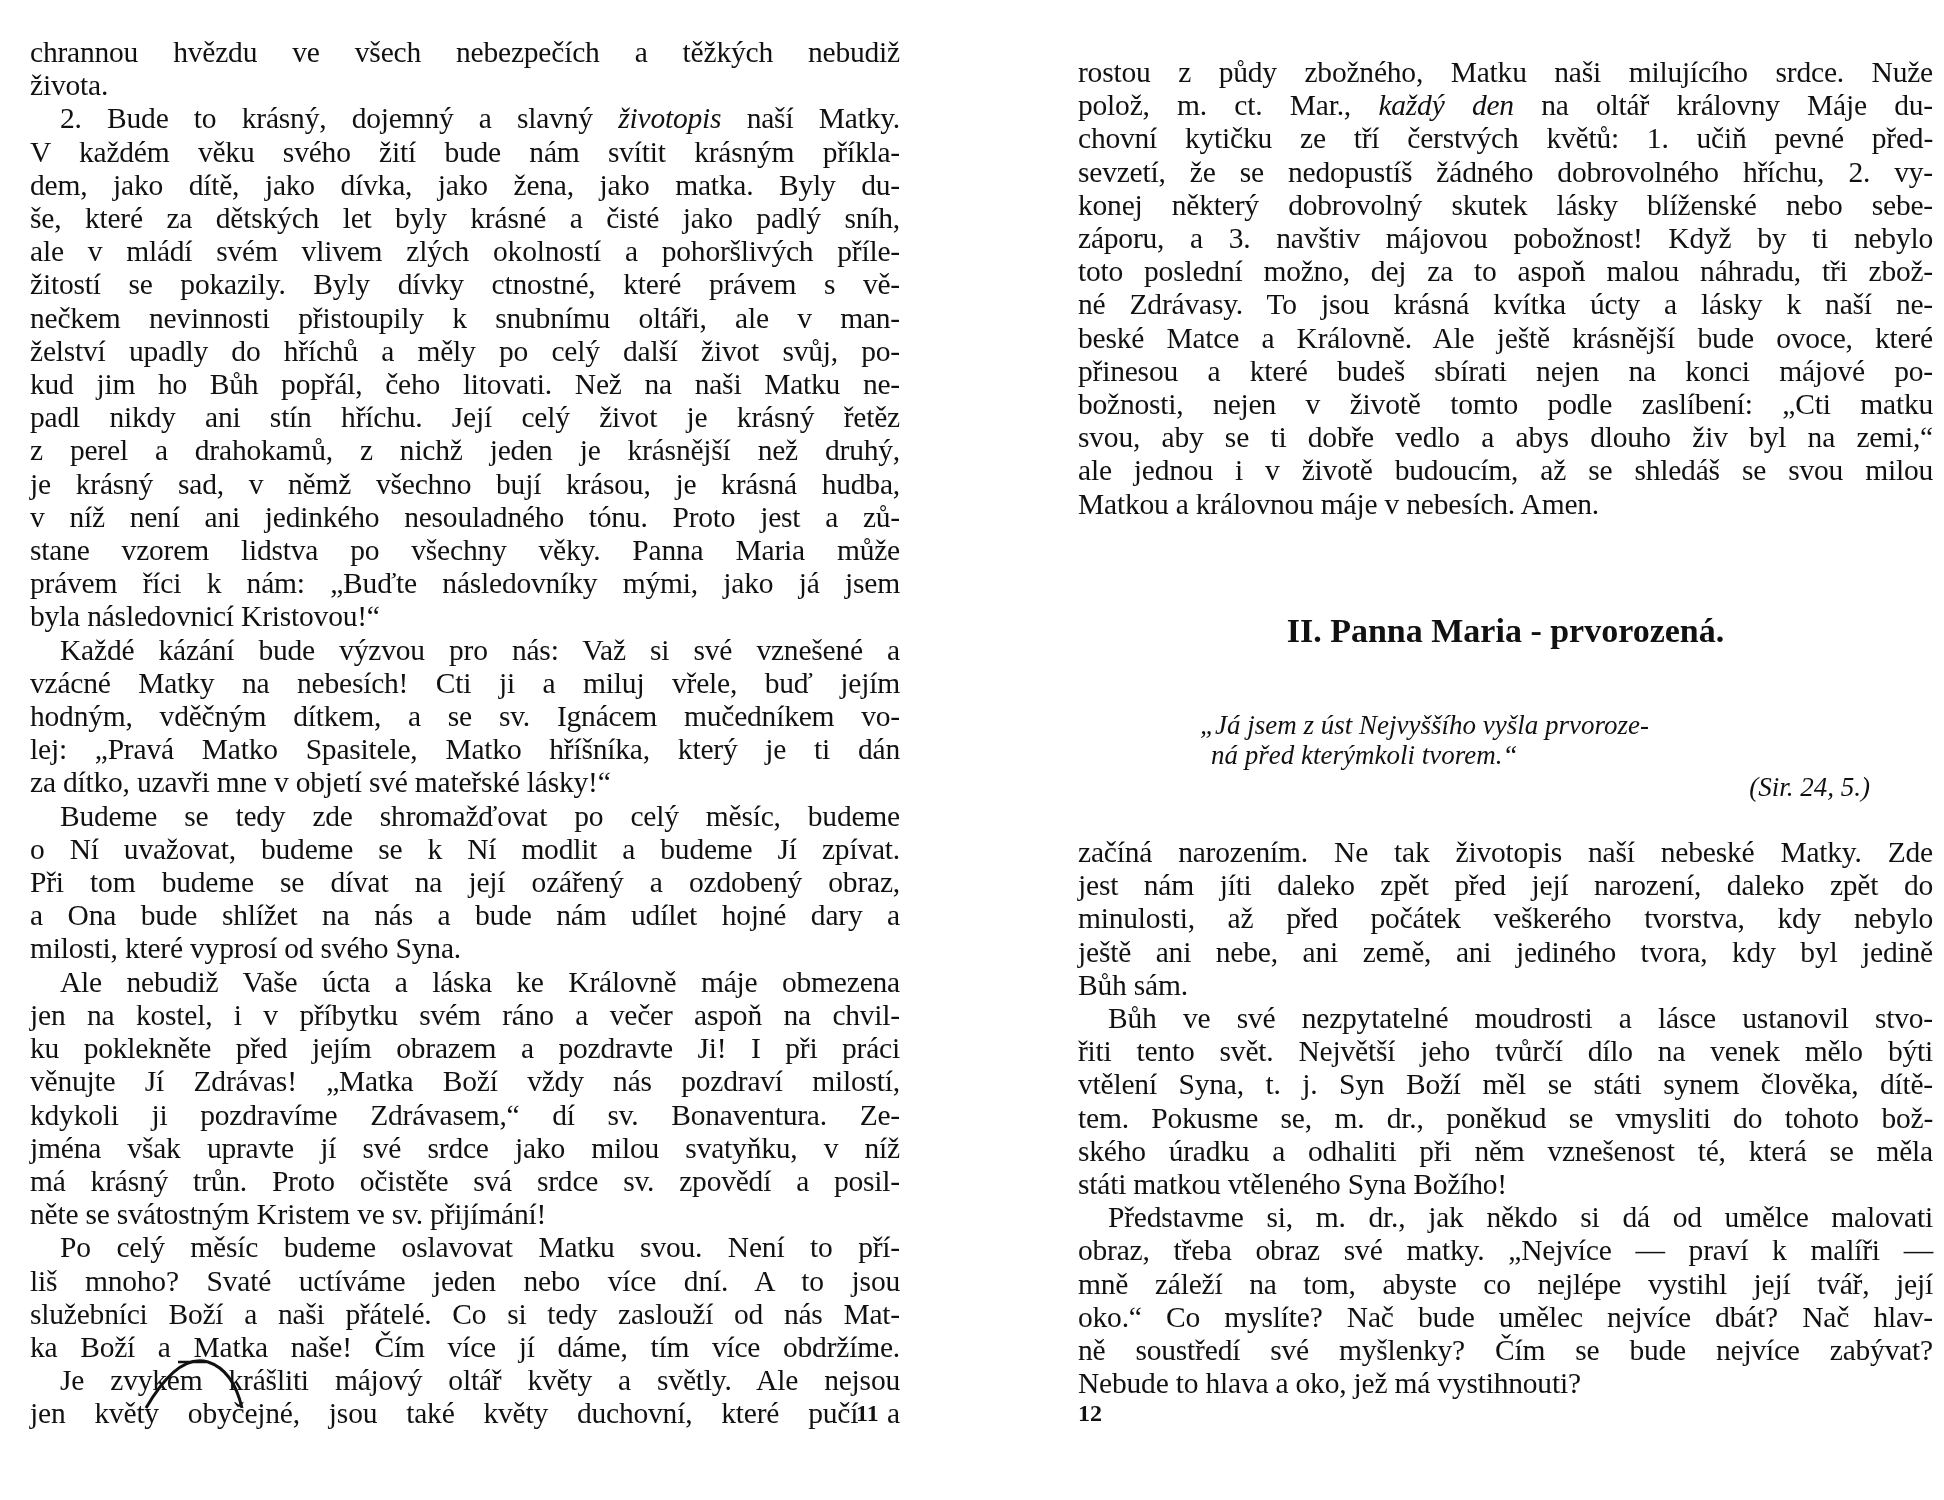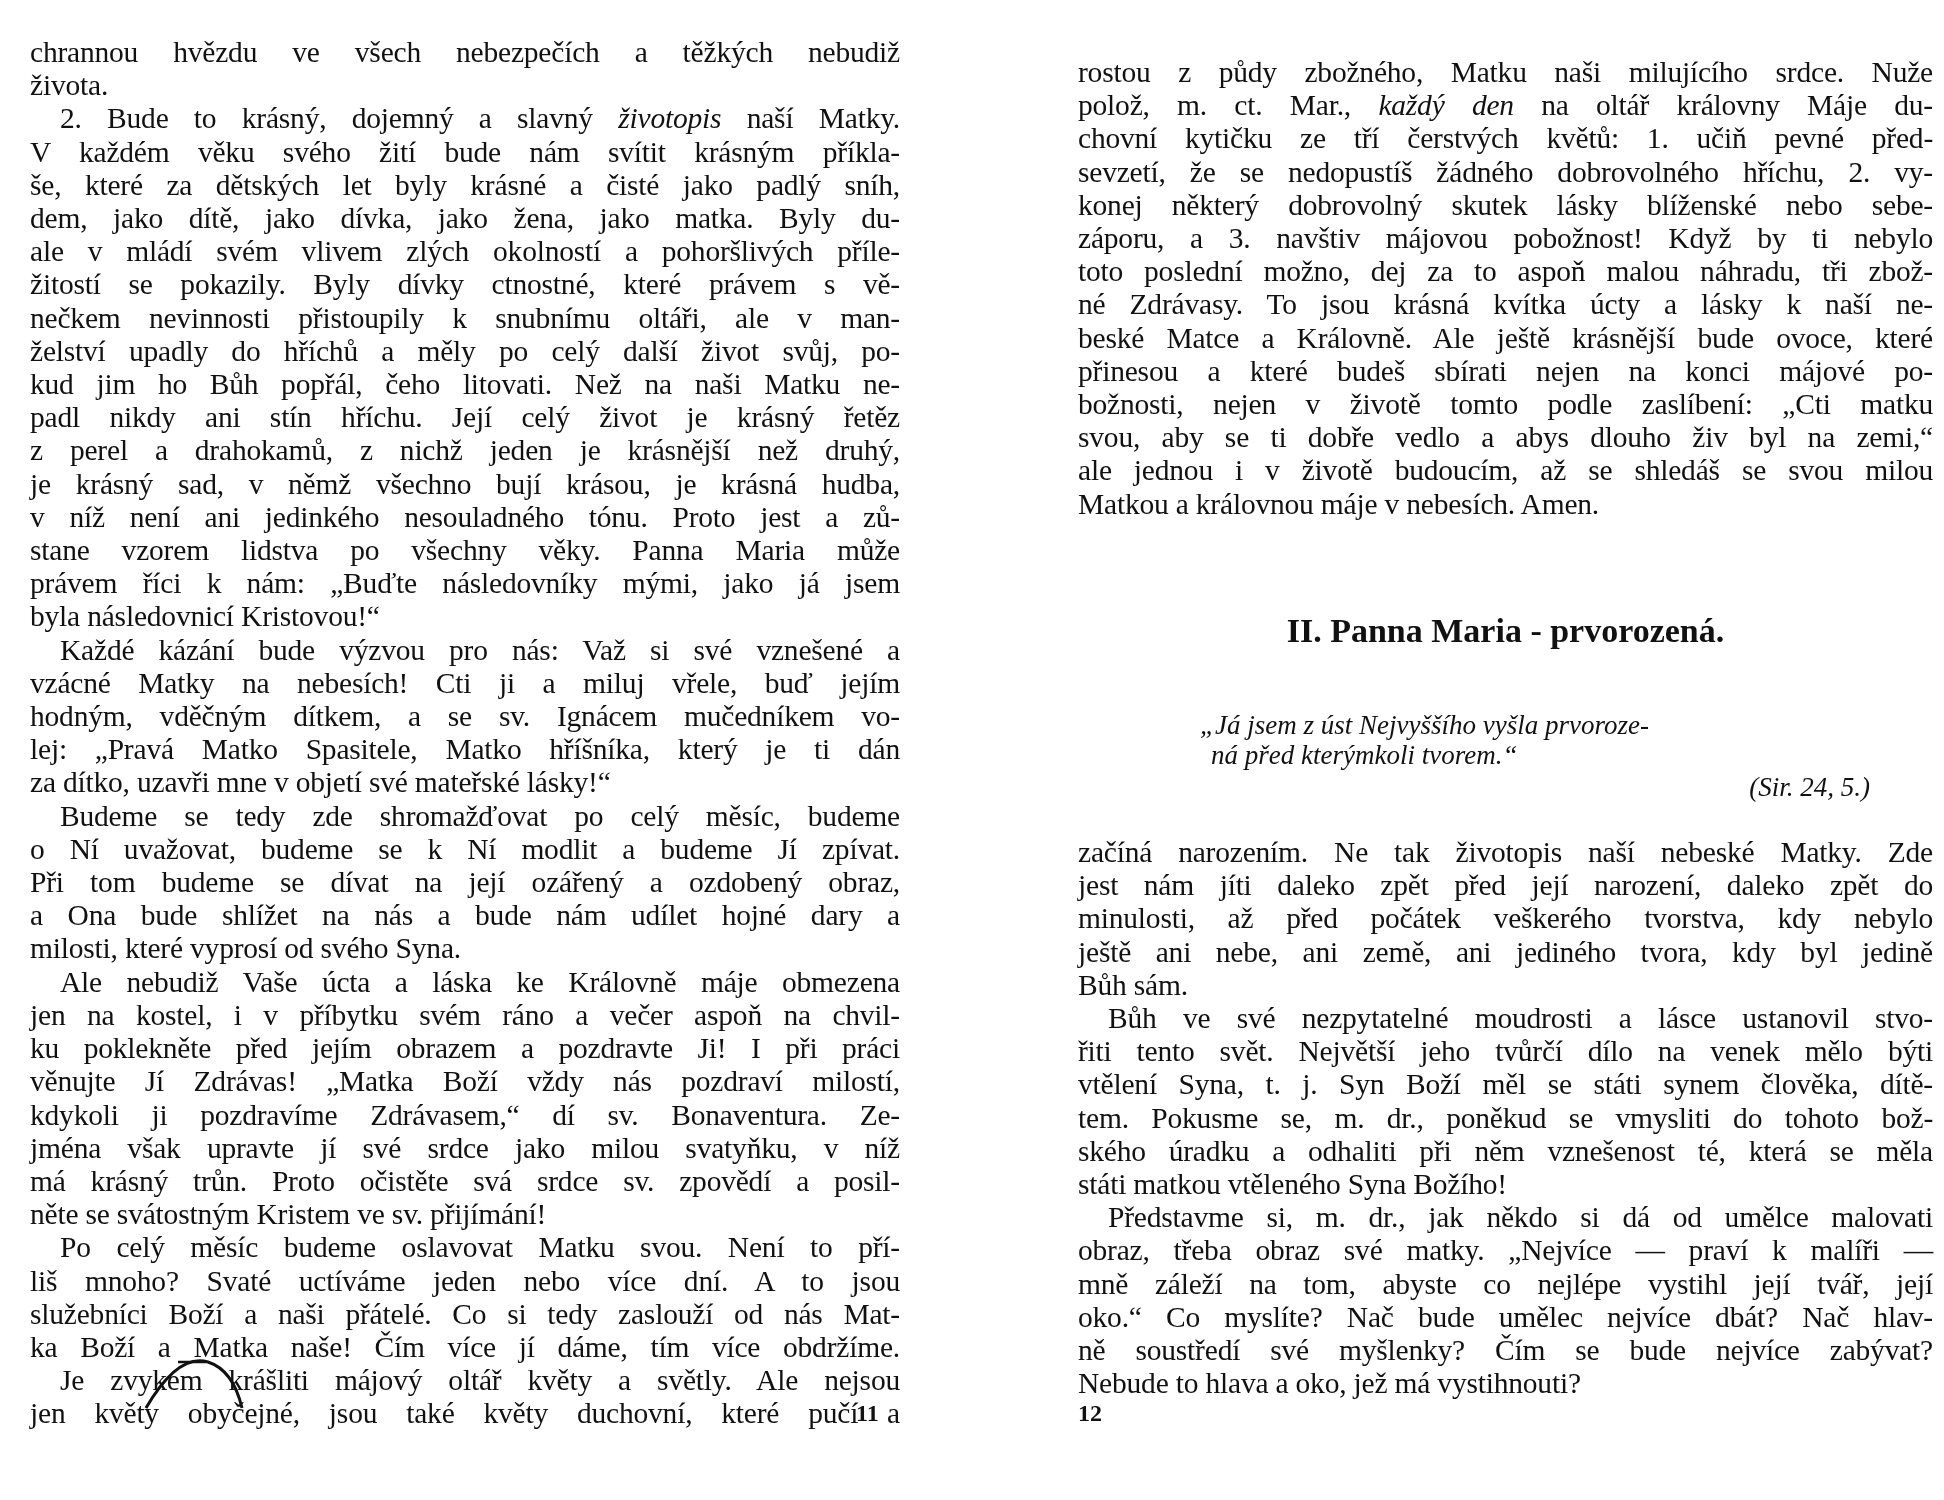--- a/index.html
+++ b/index.html
@@ -129,22 +129,22 @@
 </head>
 <body>
 
 <div class="page page-left"></div>
 
 <div class="text-block left-text">
   <span class="line">chrannou hvězdu ve všech nebezpečích a těžkých nebudiž</span>
   <span class="line last">života.</span>
   <span class="line indent"><span>2. Bude to krásný, dojemný a slavný </span><em>životopis</em><span> naší Matky.</span></span>
   <span class="line">V každém věku svého žití bude nám svítit krásným příkla-</span>
+  <span class="line">dem, jako dítě, jako dívka, jako žena, jako matka. Byly du-</span>
   <span class="line">še, které za dětských let byly krásné a čisté jako padlý sníh,</span>
-  <span class="line">dem, jako dítě, jako dívka, jako žena, jako matka. Byly du-</span>
   <span class="line">ale v mládí svém vlivem zlých okolností a pohoršlivých příle-</span>
   <span class="line">žitostí se pokazily. Byly dívky ctnostné, které právem s vě-</span>
   <span class="line">nečkem nevinnosti přistoupily k snubnímu oltáři, ale v man-</span>
   <span class="line">želství upadly do hříchů a měly po celý další život svůj, po-</span>
   <span class="line">kud jim ho Bůh popřál, čeho litovati. Než na naši Matku ne-</span>
   <span class="line">padl nikdy ani stín hříchu. Její celý život je krásný řetěz</span>
   <span class="line">z perel a drahokamů, z nichž jeden je krásnější než druhý,</span>
   <span class="line">je krásný sad, v němž všechno bují krásou, je krásná hudba,</span>
   <span class="line">v níž není ani jedinkého nesouladného tónu. Proto jest a zů-</span>
   <span class="line">stane vzorem lidstva po všechny věky. Panna Maria může</span>

